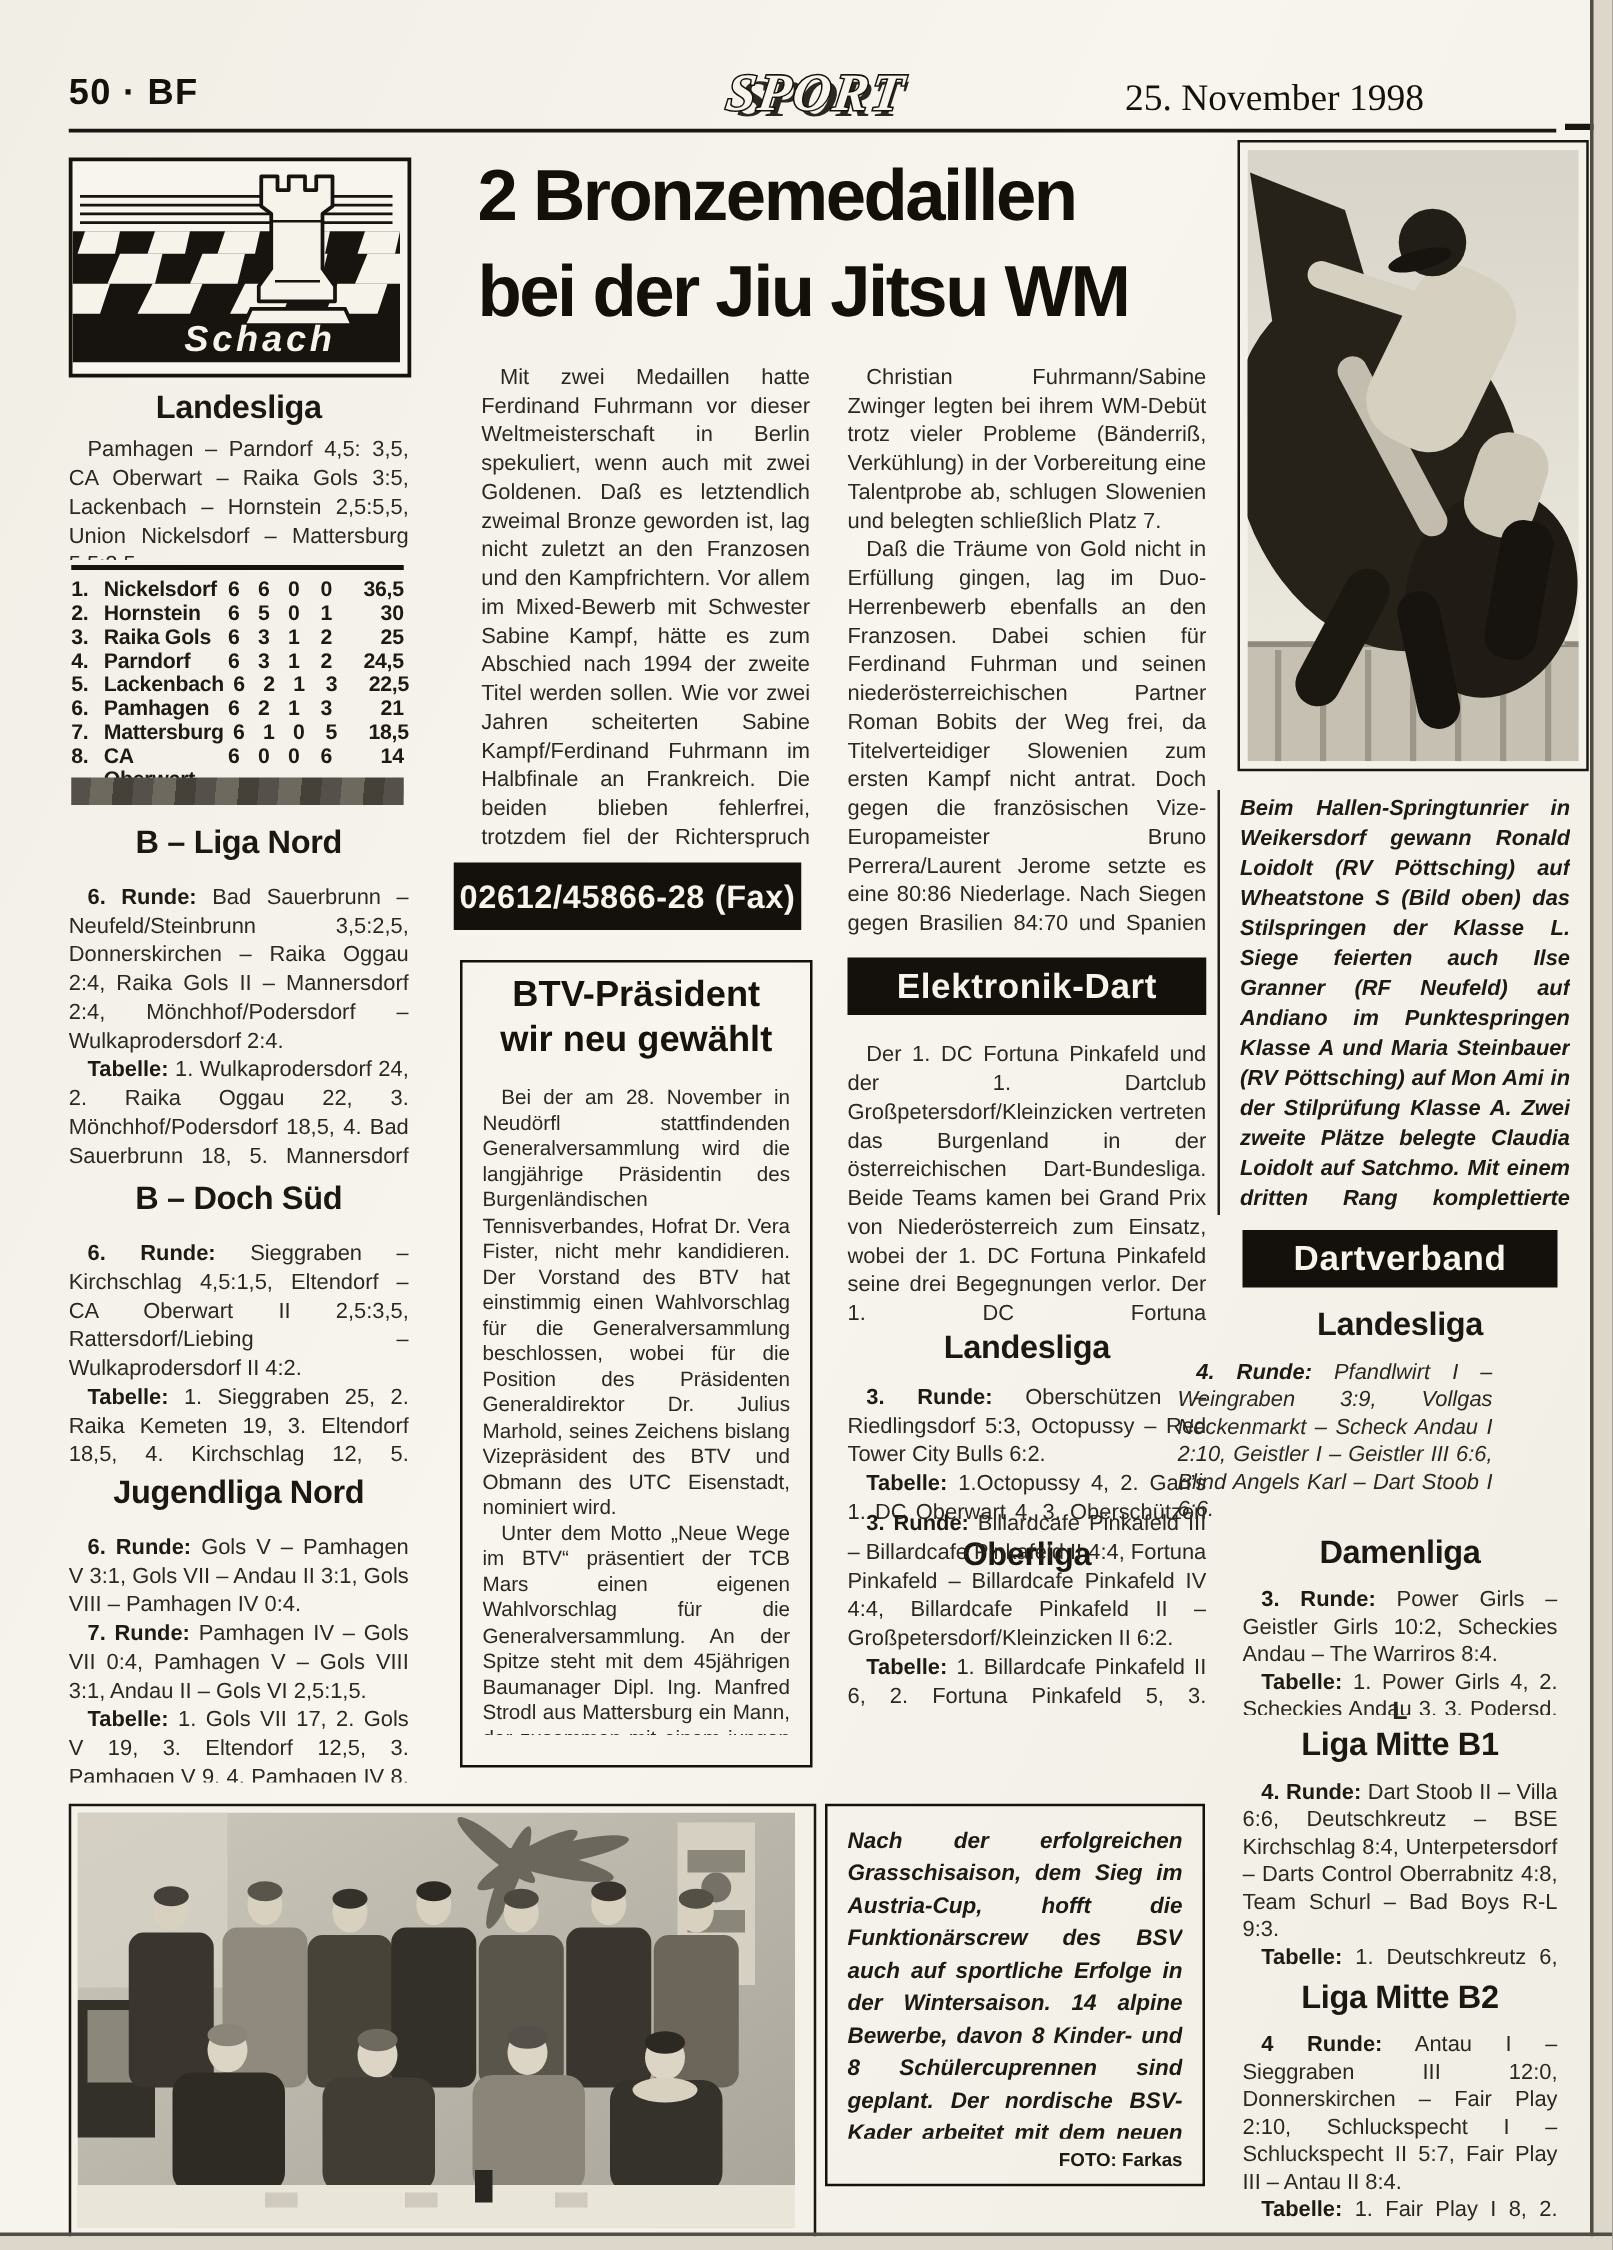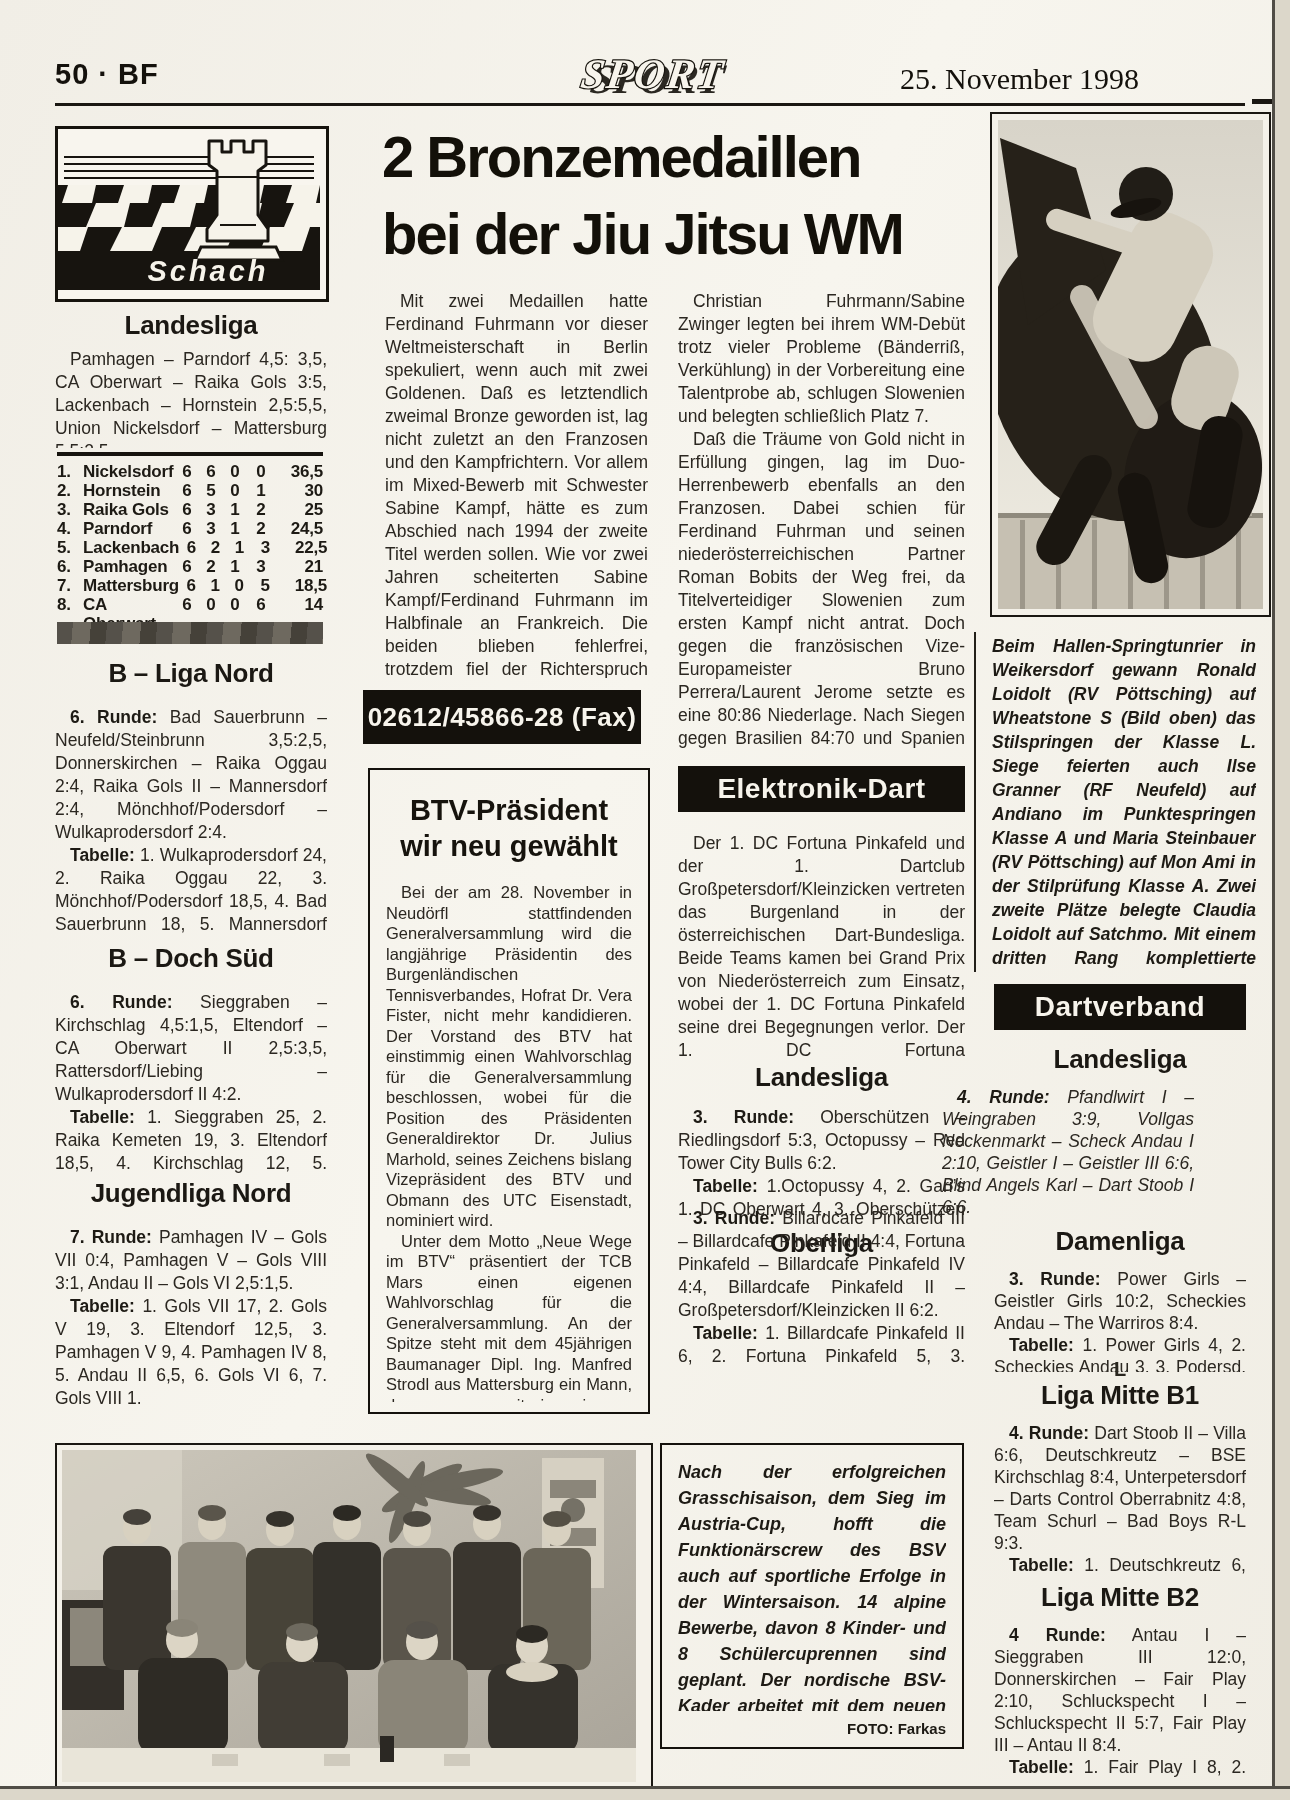--- a/index.html
+++ b/index.html
@@ -185,20 +185,21 @@
   </div>
 
   <div class="abs hC" style="left:55px;top:943px;width:272px;">B – Doch Süd</div>
   <div class="abs clip" style="left:55px;top:991px;width:272px;height:182px;">
     <p class="jp ind"><b>6. Runde:</b> <span>Sieggraben – Kirchschlag 4,5:1,5, Eltendorf – CA Oberwart II 2,5:3,5, Rattersdorf/Liebing – Wulkaprodersdorf II 4:2.</span></p>
     <p class="jp ind"><b>Tabelle:</b> <span>1. Sieggraben 25, 2. Raika Kemeten 19, 3. Eltendorf 18,5, 4. Kirchschlag 12, 5. Wulkaprodersdorf II 11,5, 6. Rattersdorf/Liebing 11, 7. CA Oberwart II 11.</span></p>
   </div>
 
   <div class="abs hC" style="left:55px;top:1178px;width:272px;">Jugendliga Nord</div>
   <div class="abs clip" style="left:55px;top:1226px;width:272px;height:200px;">
+    <p class="jp ind"><b>6. Runde:</b> <span>Gols V – Pamhagen V 3:1, Gols VII – Andau II 3:1, Gols VIII – Pamhagen IV 0:4.</span></p>
     <p class="jp ind"><b>7. Runde:</b> <span>Pamhagen IV – Gols VII 0:4, Pamhagen V – Gols VIII 3:1, Andau II – Gols VI 2,5:1,5.</span></p>
     <p class="jp ind"><b>Tabelle:</b> <span>1. Gols VII 17, 2. Gols V 19, 3. Eltendorf 12,5, 3. Pamhagen V 9, 4. Pamhagen IV 8, 5. Andau II 6,5, 6. Gols VI 6, 7. Gols VIII 1.</span></p>
   </div>
 
   <div class="abs headline" style="left:382px;top:118px;width:600px;">
     <div>2 Bronzemedaillen</div>
     <div>bei der Jiu Jitsu WM</div>
   </div>
 
   <div class="abs clip" style="left:385px;top:290px;width:263px;height:388px;">
@@ -206,21 +207,21 @@
   </div>
 
   <div class="abs clip" style="left:678px;top:290px;width:287px;height:462px;">
     <p class="jp ind">Christian Fuhrmann/Sabine Zwinger legten bei ihrem WM-Debüt trotz vieler Probleme (Bänderriß, Verkühlung) in der Vorbereitung eine Talentprobe ab, schlugen Slowenien und belegten schließlich Platz 7.</p>
     <p class="jp ind">Daß die Träume von Gold nicht in Erfüllung gingen, lag im Duo-Herrenbewerb ebenfalls an den Franzosen. Dabei schien für Ferdinand Fuhrman und seinen niederösterreichischen Partner Roman Bobits der Weg frei, da Titelverteidiger Slowenien zum ersten Kampf nicht antrat. Doch gegen die französischen Vize-Europameister Bruno Perrera/Laurent Jerome setzte es eine 80:86 Niederlage. Nach Siegen gegen Brasilien 84:70 und Spanien 81:79 siegte man in entscheidenden Kampf um Bronze gegen die Schweiz 85:81. Dieser Erfolg war für Fuhrmann/Bobits bereits die halbe Miete für die World Games 2001 in Japan.</p>
   </div>
 
   <div class="abs bar faxbar" style="left:363px;top:690px;width:278px;height:54px;line-height:54px;">02612/45866-28 (Fax)</div>
 
   <div class="abs boxed" style="left:368px;top:768px;width:278px;height:642px;">
-    <div class="btv-h" style="margin-top:22px;">BTV-Präsident</div>
+    <div class="btv-h" style="margin-top:8px;">BTV-Präsident</div>
     <div class="btv-h">wir neu gewählt</div>
     <div class="clip" style="margin:18px 16px 0 16px;height:520px;">
       <p class="jp tight ind">Bei der am 28. November in Neudörfl stattfindenden Generalversammlung wird die langjährige Präsidentin des Burgenländischen Tennisverbandes, Hofrat Dr. Vera Fister, nicht mehr kandidieren. Der Vorstand des BTV hat einstimmig einen Wahlvorschlag für die Generalversammlung beschlossen, wobei für die Position des Präsidenten Generaldirektor Dr. Julius Marhold, seines Zeichens bislang Vizepräsident des BTV und Obmann des UTC Eisenstadt, nominiert wird.</p>
       <p class="jp tight ind">Unter dem Motto „Neue Wege im BTV“ präsentiert der TCB Mars einen eigenen Wahlvorschlag für die Generalversammlung. An der Spitze steht mit dem 45jährigen Baumanager Dipl. Ing. Manfred Strodl aus Mattersburg ein Mann, der zusammen mit einem jungen Team den Verband führen will.</p>
 
     </div>
   </div>
 
   <div class="abs bar secbar" style="left:678px;top:766px;width:287px;height:46px;line-height:46px;">Elektronik-Dart</div>
   <div class="abs clip" style="left:678px;top:832px;width:287px;height:226px;">

